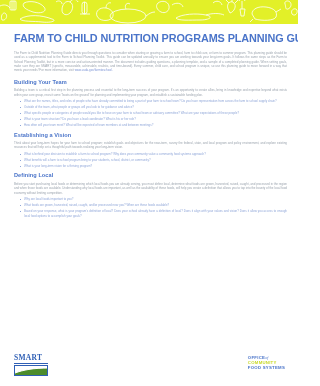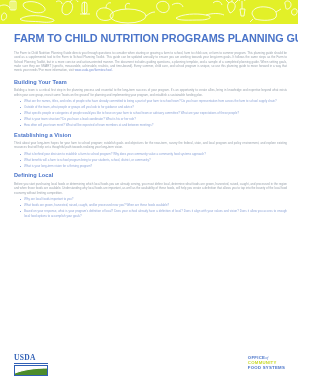--- a/index.html
+++ b/index.html
@@ -224,21 +224,21 @@
         <li>What foods are grown, harvested, raised, caught, and/or processed near you? When are these foods available?</li>
         <li>Based on your response, what is your program's definition of local? Does your school already have a definition of local? Does it align with your values and vision? Does it allow you access to enough local food options to accomplish your goals?</li>
       </ul>
     </div>
 
   </div>
 
   <div class="footer">
 
     <div class="usda-logo">
-      <div class="usda-word">USDA</div>
+      <div class="usda-word">SMART</div>
       <div class="usda-rule"></div>
       <div class="usda-swoosh">
         <svg width="34" height="11" viewBox="0 0 34 11">
           <rect x="0" y="0" width="34" height="11" fill="#ffffff"></rect>
           <path d="M0 11 L0 7 C8 4, 18 2, 34 2 L34 11 Z" fill="#4c8c2b"></path>
           <path d="M0 7 C8 4, 18 2, 34 2" fill="none" stroke="#ffffff" stroke-width="1"></path>
         </svg>
       </div>
     </div>
 

